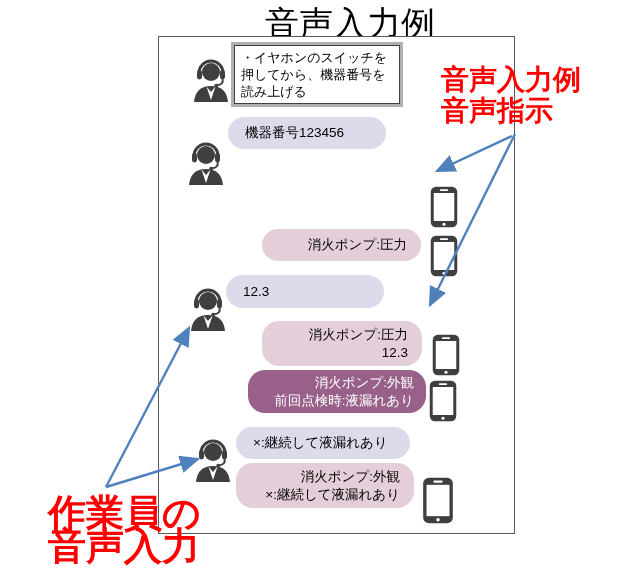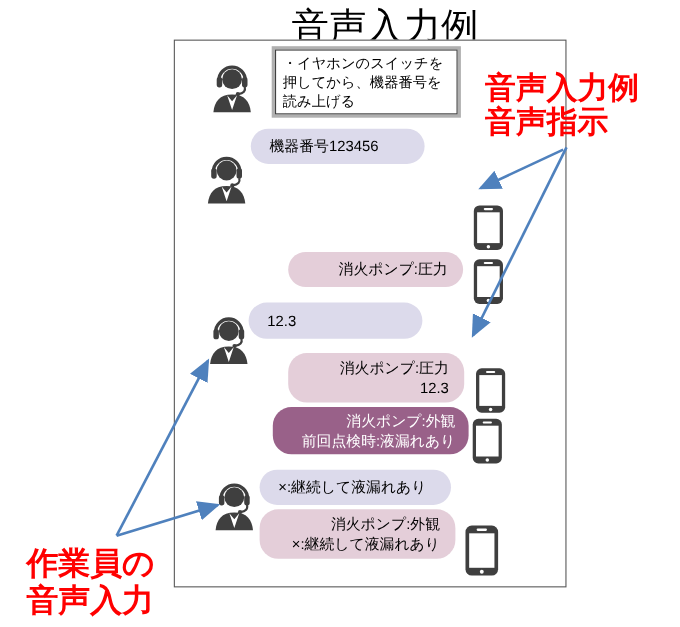--- a/index.html
+++ b/index.html
@@ -21,36 +21,36 @@
     font-size:34px;text-underline-offset:3px;
   }
   .flow-box{
     position:absolute;left:158px;top:36px;width:357px;height:498px;
     border:1px solid var(--box-border);background:#fff;box-sizing:border-box;
   }
   .person{position:absolute;width:44px;height:50px;color:var(--icon-gray);z-index:3;}
   .phone{position:absolute;width:28px;height:42px;color:var(--icon-gray);z-index:3;}
   .phone.big{width:32px;height:47px;}
   .note-box{
-    position:absolute;left:250px;top:45px;width:166px;box-sizing:border-box;
+    position:absolute;left:234px;top:45px;width:166px;box-sizing:border-box;
     background:#fff;border:1px solid #404040;box-shadow:0 0 0 3px #b0b0b0;
     padding:3px 6px;font-size:13px;line-height:1.32;z-index:2;
   }
   .bubble{
     position:absolute;border-radius:17px;font-size:13.5px;line-height:1.32;
     display:flex;align-items:center;white-space:pre-line;box-sizing:border-box;z-index:2;
   }
   .bubble.worker{background:var(--bubble-worker);justify-content:flex-start;padding:16px 17px;text-align:left;}
   .bubble.app{background:var(--bubble-app);justify-content:flex-end;padding:0 14px;text-align:right;}
   .bubble.alert{background:var(--bubble-alert);color:#fff;justify-content:flex-end;padding:0 12px;text-align:right;}
   .red-label{
     position:absolute;color:var(--label-red);font-weight:bold;white-space:pre-line;
     font-size:28px;line-height:31px;z-index:4;
   }
-  .red-label.bottom{font-size:29px;line-height:33px;}
+  .red-label.bottom{font-size:38px;line-height:33px;margin-left:24px;}
   .arrows{position:absolute;left:0;top:0;width:618px;height:570px;z-index:5;pointer-events:none;}
   .arrows line{stroke:var(--arrow-blue);stroke-width:2.4;}
 </style>
 </head>
 <body>
 
 <svg width="0" height="0" style="position:absolute" aria-hidden="true">
   <defs>
     <g id="def-person">
       <path d="M10 17 a12 12 0 0 1 24 0" fill="none" stroke="currentColor" stroke-width="3" stroke-linecap="round"></path>

